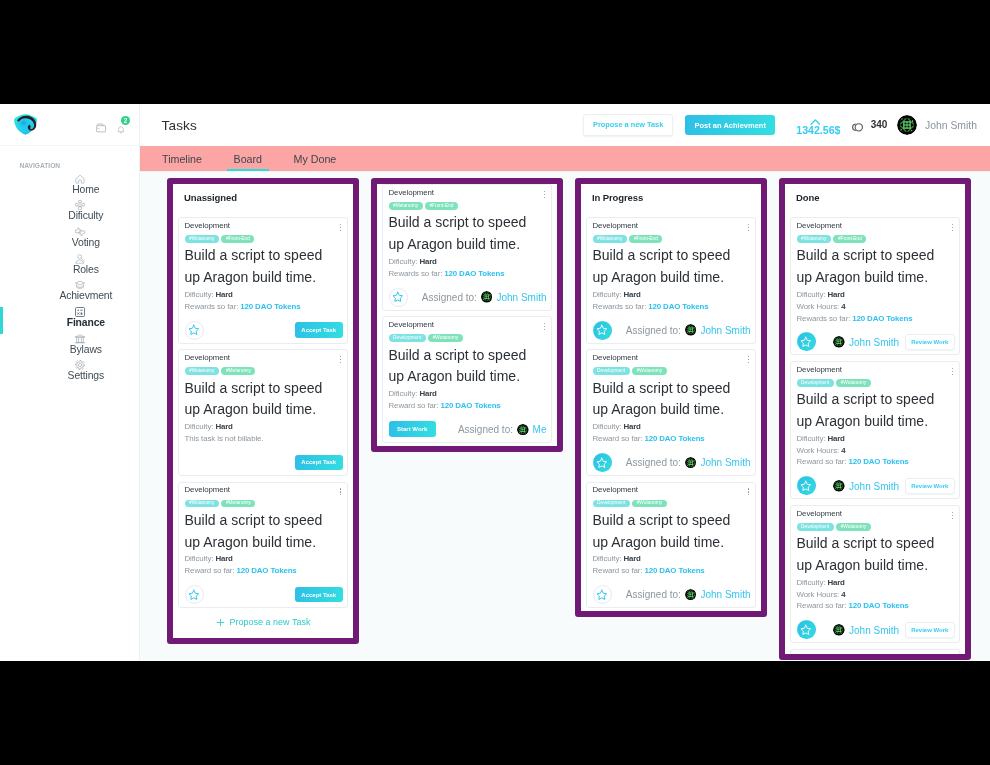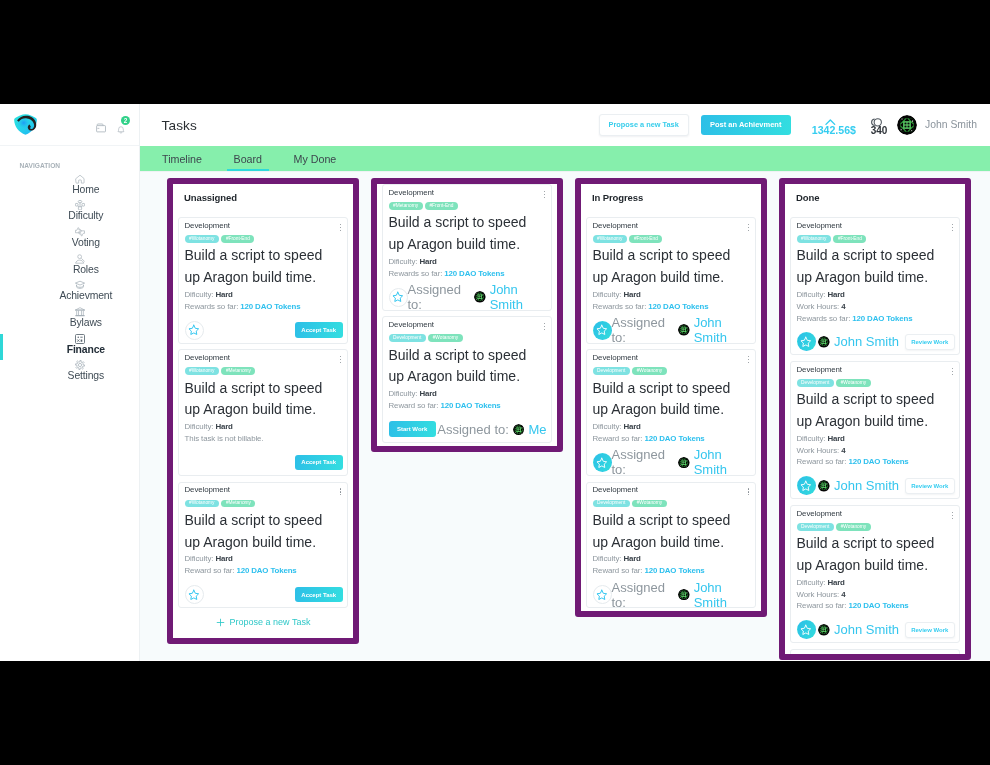--- a/index.html
+++ b/index.html
@@ -39,28 +39,28 @@
   .topbar-right{margin-left:auto;display:flex;align-items:center;}
   .btn-ghost{height:21.4px;border:1px solid #ebeff2;border-radius:3px;background:#fff;
              color:#37cdeb;font-size:7.37px;font-weight:700;width:90.1px;justify-content:center;display:flex;box-sizing:border-box;
              align-items:center;cursor:pointer;box-shadow:0 1px 2px rgba(40,60,80,.07);letter-spacing:0;}
   .btn-grad{height:20px;border:0;border-radius:3px;color:#fff;font-size:7.5px;font-weight:700;
             width:89.7px;justify-content:center;display:flex;align-items:center;cursor:pointer;margin-left:12.2px;
             background:linear-gradient(100deg,#2dbfe7 0%,#33dee0 100%);letter-spacing:0;}
   .stat{display:flex;align-items:center;margin-left:14.2px;flex-direction:column;}
   .stat .up{width:10.7px;height:10.7px;color:#35cdf0;display:block;}
   .stat .val{font-size:10.6px;font-weight:700;color:#35cdf0;margin-left:7px;letter-spacing:0;}
-  .stat2{display:flex;align-items:center;margin-left:8.4px;flex-direction:column;}
+  .stat2{display:flex;align-items:flex-start;margin-left:8.4px;}
   .stat2 .coin{width:15.5px;height:11.9px;color:#4d555d;display:block;}
   .stat2 .val{font-size:10px;font-weight:700;color:#2d3238;margin-left:6.3px;}
   .user{display:flex;align-items:center;margin-left:9.4px;}
   .avatar{border-radius:50%;display:block;}
   .user .uname{font-size:10.4px;color:#8b949c;margin-left:8.3px;letter-spacing:0;}
 
-  .tabs{height:26px;min-height:26px;background:#86efac;display:flex;align-items:stretch;
+  .tabs{height:26px;min-height:26px;background:#fca5a5;display:flex;align-items:stretch;
         padding-left:15px;border-bottom:1px solid #eef2f4;box-sizing:border-box;}
   .tab{display:flex;align-items:center;font-size:10.7px;color:#3d464e;padding:0 7px;
        margin-right:17.5px;position:relative;cursor:pointer;letter-spacing:0;}
   .tab.active:after{content:"";position:absolute;left:0;right:0;bottom:0;height:2.5px;background:#2fd9d9;}
 
   
   .board{flex:1;display:flex;padding:6.2px 13px 0 21px;overflow:hidden;box-sizing:border-box;
          background:#f7fbfc;margin-bottom:1px;}
   .colwrap{flex:1 1 0;min-width:0;padding:0 6px;box-sizing:border-box;height:100%;}
   .col{background:#fff;border-radius:3px;border:6px solid #701a75;box-sizing:border-box;
@@ -91,21 +91,21 @@
   .starbtn svg{color:#34c6f0;display:block;width:11.6px;height:11.6px;}
   .starbtn.filled svg path{stroke-width:1.9;}
   .starbtn.filled{background:linear-gradient(120deg,#2cbfe8 0%,#32dcdc 100%);border-color:transparent;}
   .starbtn.filled svg{color:#fff;}
   .btn-accept{margin-left:auto;border-radius:3px;color:#fff;font-weight:700;font-size:6px;
               background:linear-gradient(100deg,#2dbfe7 0%,#33dee0 100%);
               line-height:1;padding:4.8px 6.3px;letter-spacing:0;}
   .btn-start{border-radius:3px;color:#fff;font-weight:700;font-size:6px;letter-spacing:0;width:47.3px;
              justify-content:center;display:flex;align-items:center;height:16px;box-sizing:border-box;
              background:linear-gradient(100deg,#2dbfe7 0%,#33dee0 100%);line-height:1;}
-  .assigned{margin-left:auto;display:flex;align-items:center;color:#8e979e;font-size:13px;}
+  .assigned{margin-left:auto;display:flex;align-items:flex-end;color:#8e979e;font-size:10px;}
   .assigned .av{border-radius:50%;display:block;margin:0 4px;}
   .assigned .nm{color:#35c6ee;}
   .btn-review{border:1px solid #ebeff2;border-radius:3px;background:#fff;color:#36cdf0;
               font-weight:700;line-height:1;box-shadow:0 1px 2px rgba(40,60,80,.06);
               font-size:6px;padding:4.3px 5.1px;margin-left:6px;letter-spacing:0;}
   .propose{display:flex;align-items:center;justify-content:center;color:#2fc8c8;
            font-size:9px;height:31.1px;box-sizing:border-box;margin-top:-6.9px;}
   .propose .plus{line-height:1;color:#2fc8c8;display:flex;align-items:center;
                  width:9px;height:9px;margin-right:5px;}
 </style>
@@ -179,38 +179,38 @@
         <span class="lbl">Roles</span>
       </div>
       <div class="nav-item">
         <span class="ni"><svg class="" viewBox="0 0 20 20" fill="none" xmlns="http://www.w3.org/2000/svg">
             <path d="M10 2.4 19.2 6.2 10 10 .8 6.2 10 2.4Z" stroke="currentColor" stroke-width="1.5" stroke-linejoin="round" fill="none"></path>
             <path d="M3 10.1v3.2c0 1.9 3.1 3.4 7 3.4s7-1.5 7-3.4v-3.2" stroke="currentColor" stroke-width="1.5" stroke-linecap="round" fill="none"></path>
             <path d="M17 11.2c0 1.9-3.1 3.4-7 3.4s-7-1.5-7-3.4" stroke="currentColor" stroke-width="1.5" stroke-linecap="round" fill="none"></path>
           </svg></span>
         <span class="lbl">Achievment</span>
       </div>
-      <div class="nav-item">
-        <span class="ni"><svg class="" viewBox="0 0 20 20" fill="none" xmlns="http://www.w3.org/2000/svg">
-            <path d="M10 1.3 19.3 6.1H.7L10 1.3Z" stroke="currentColor" stroke-width="1.4" stroke-linejoin="round" fill="none"></path>
-            <path d="M3.4 7.6v8M7.1 7.6v8M12.9 7.6v8M16.6 7.6v8" stroke="currentColor" stroke-width="1.5" stroke-linecap="round"></path>
-            <rect x="0.7" y="16.2" width="18.6" height="2.5" rx=".5" fill="currentColor"></rect>
-            <path d="M.9 6.1h18.2" stroke="currentColor" stroke-width="1.6" stroke-linecap="round"></path>
-          </svg></span>
-        <span class="lbl">Bylaws</span>
-      </div>
       <div class="nav-item active">
         <span class="ni"><svg class="" viewBox="0 0 20 20" fill="none" xmlns="http://www.w3.org/2000/svg">
             <rect x="1" y="1" width="18" height="18" rx="2.1" stroke="currentColor" stroke-width="1.7" fill="none"></rect>
             <circle cx="6.5" cy="6.4" r="1.5" fill="currentColor"></circle>
             <path d="M11.4 6.4h3.1" stroke="currentColor" stroke-width="1.8" stroke-linecap="round"></path>
             <path d="M4.9 11.4l3.5 3.5M8.4 11.4l-3.5 3.5" stroke="currentColor" stroke-width="1.6" stroke-linecap="round"></path>
             <rect x="11.3" y="11.1" width="3.3" height="4.3" rx=".6" fill="currentColor"></rect>
           </svg></span>
         <span class="lbl">Finance</span>
+      </div>
+      <div class="nav-item">
+        <span class="ni"><svg class="" viewBox="0 0 20 20" fill="none" xmlns="http://www.w3.org/2000/svg">
+            <path d="M10 1.3 19.3 6.1H.7L10 1.3Z" stroke="currentColor" stroke-width="1.4" stroke-linejoin="round" fill="none"></path>
+            <path d="M3.4 7.6v8M7.1 7.6v8M12.9 7.6v8M16.6 7.6v8" stroke="currentColor" stroke-width="1.5" stroke-linecap="round"></path>
+            <rect x="0.7" y="16.2" width="18.6" height="2.5" rx=".5" fill="currentColor"></rect>
+            <path d="M.9 6.1h18.2" stroke="currentColor" stroke-width="1.6" stroke-linecap="round"></path>
+          </svg></span>
+        <span class="lbl">Bylaws</span>
       </div>
       <div class="nav-item">
         <span class="ni"><svg class="" viewBox="0 0 20 20" fill="none" xmlns="http://www.w3.org/2000/svg">
             <path d="M10.00 0.60 L12.19 0.86 L12.28 4.24 L14.10 5.35 L16.65 3.35 L18.01 5.09 L15.69 7.54 L16.19 9.61 L19.40 10.00 L19.14 12.19 L15.76 12.28 L14.65 14.10 L16.65 16.65 L14.91 18.01 L12.46 15.69 L10.39 16.19 L10.00 19.40 L7.81 19.14 L7.72 15.76 L5.90 14.65 L3.35 16.65 L1.99 14.91 L4.31 12.46 L3.81 10.39 L0.60 10.00 L0.86 7.81 L4.24 7.72 L5.35 5.90 L3.35 3.35 L5.09 1.99 L7.54 4.31 L9.61 3.81 Z" stroke="currentColor" stroke-width="1.5" stroke-linejoin="round" fill="none"></path>
             <circle cx="10" cy="10" r="3.2" stroke="currentColor" stroke-width="1.5" fill="none"></circle>
           </svg></span>
         <span class="lbl">Settings</span>
       </div>
     </div>
     <div class="main">

